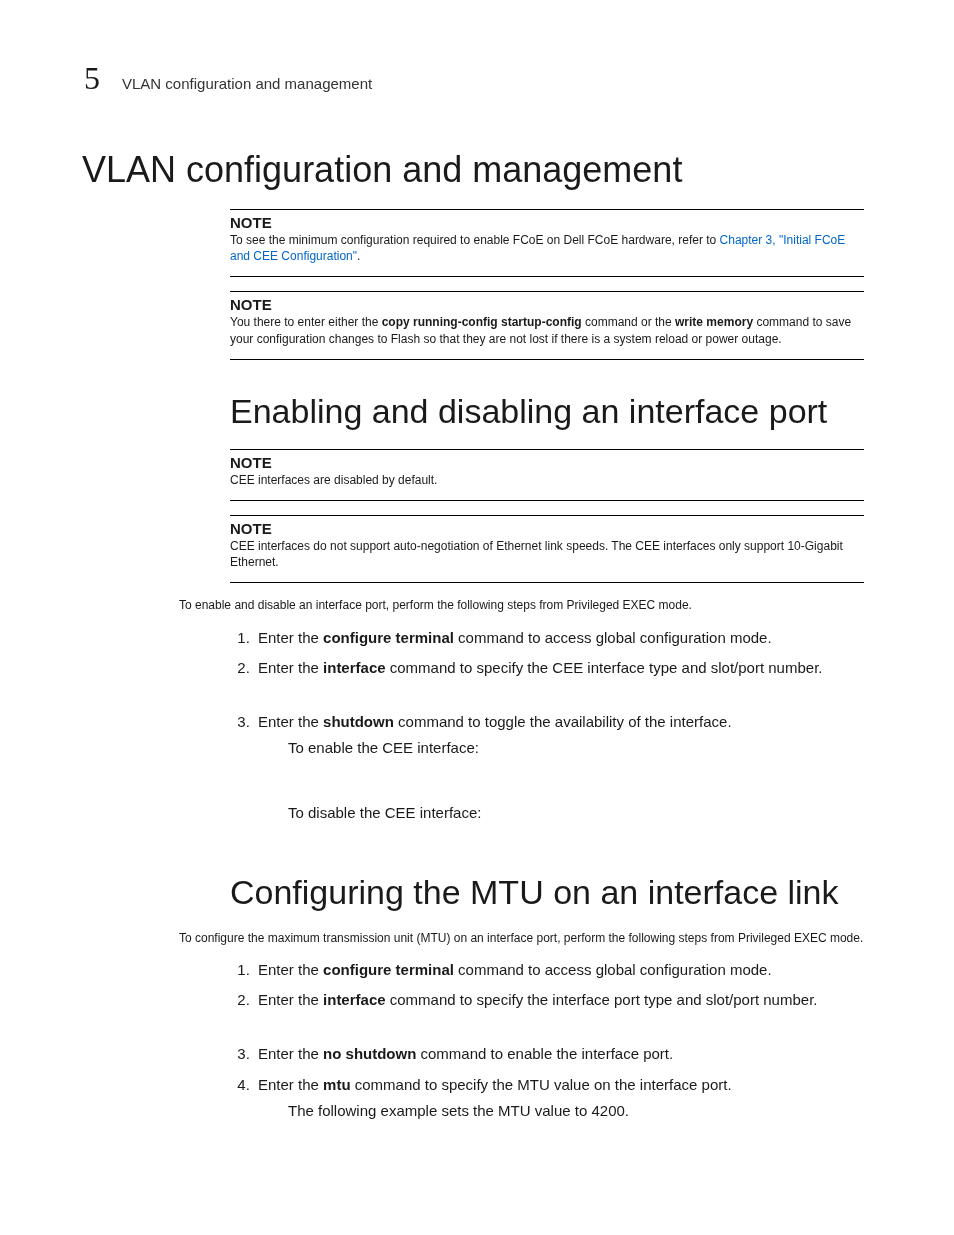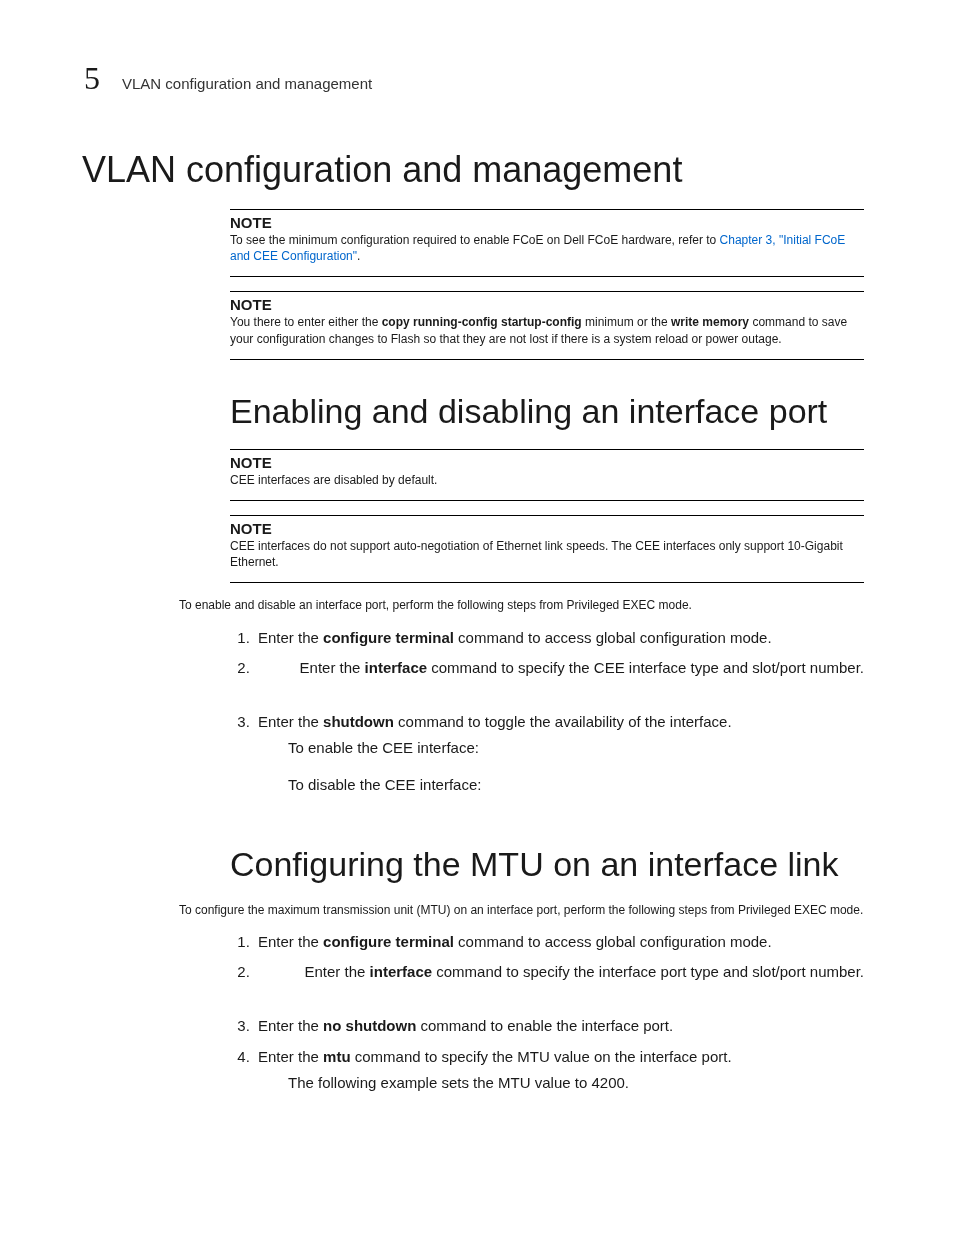--- a/index.html
+++ b/index.html
@@ -80,21 +80,21 @@
   ol.steps {
     margin: 10px 0 0 148px;
     padding-left: 24px;
     font-size: 15px;
   }
   ol.steps li {
     margin-bottom: 10px;
     padding-left: 4px;
     line-height: 1.35;
   }
-  ol.steps li.extra-gap { margin-bottom: 34px; text-align: right; }
+  ol.steps li.extra-gap { margin-bottom: 34px; }
   .sub-line {
     display: block;
     margin: 6px 0 0 30px;
     font-size: 15px;
   }
 </style>
 </head>
 <body>
 
 <div class="page">
@@ -109,21 +109,21 @@
   <div class="note-block">
     <div class="note-label">NOTE</div>
     <div class="note-body">
       <span>To see the minimum configuration required to enable FCoE on Dell FCoE hardware, refer to </span><span class="link">Chapter 3, "Initial FCoE and CEE Configuration"</span><span>.</span>
     </div>
   </div>
 
   <div class="note-block">
     <div class="note-label">NOTE</div>
     <div class="note-body">
-      <span>You there to enter either the </span><span class="cmd">copy running-config startup-config</span><span> minimum or the </span><span class="cmd">write memory</span><span> command to save your configuration changes to Flash so that they are not lost if there is a system reload or power outage.</span>
+      <span>You there to enter either the </span><span class="cmd">copy running-config startup-config</span><span> command or the </span><span class="cmd">write memory</span><span> command to save your configuration changes to Flash so that they are not lost if there is a system reload or power outage.</span>
     </div>
   </div>
 
   <h2 class="section-title">Enabling and disabling an interface port</h2>
 
   <div class="note-block">
     <div class="note-label">NOTE</div>
     <div class="note-body">CEE interfaces are disabled by default.</div>
   </div>
 
@@ -136,21 +136,21 @@
 
   <ol class="steps">
     <li>
       <span>Enter the </span><span class="cmd">configure terminal</span><span> command to access global configuration mode.</span>
     </li>
     <li class="extra-gap">
       <span>Enter the </span><span class="cmd">interface</span><span> command to specify the CEE interface type and slot/port number.</span>
     </li>
     <li>
       <span>Enter the </span><span class="cmd">shutdown</span><span> command to toggle the availability of the interface.</span>
-      <span class="sub-line" style="margin-bottom:16px;">To enable the CEE interface:</span>
+      <span class="sub-line" style="margin-bottom:44px;">To enable the CEE interface:</span>
       <span class="sub-line">To disable the CEE interface:</span>
     </li>
   </ol>
 
   <h2 class="section-title" style="margin-top:50px;">Configuring the MTU on an interface link</h2>
 
   <div class="content-block body-text">To configure the maximum transmission unit (MTU) on an interface port, perform the following steps from Privileged EXEC mode.</div>
 
   <ol class="steps">
     <li>

